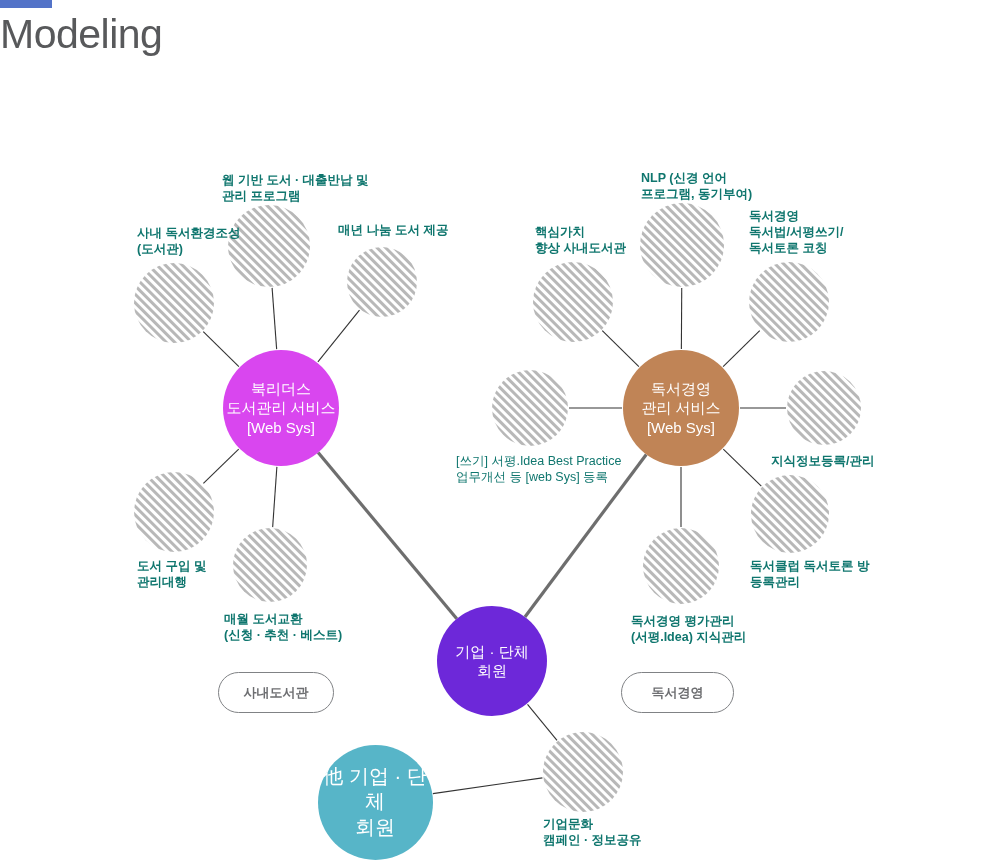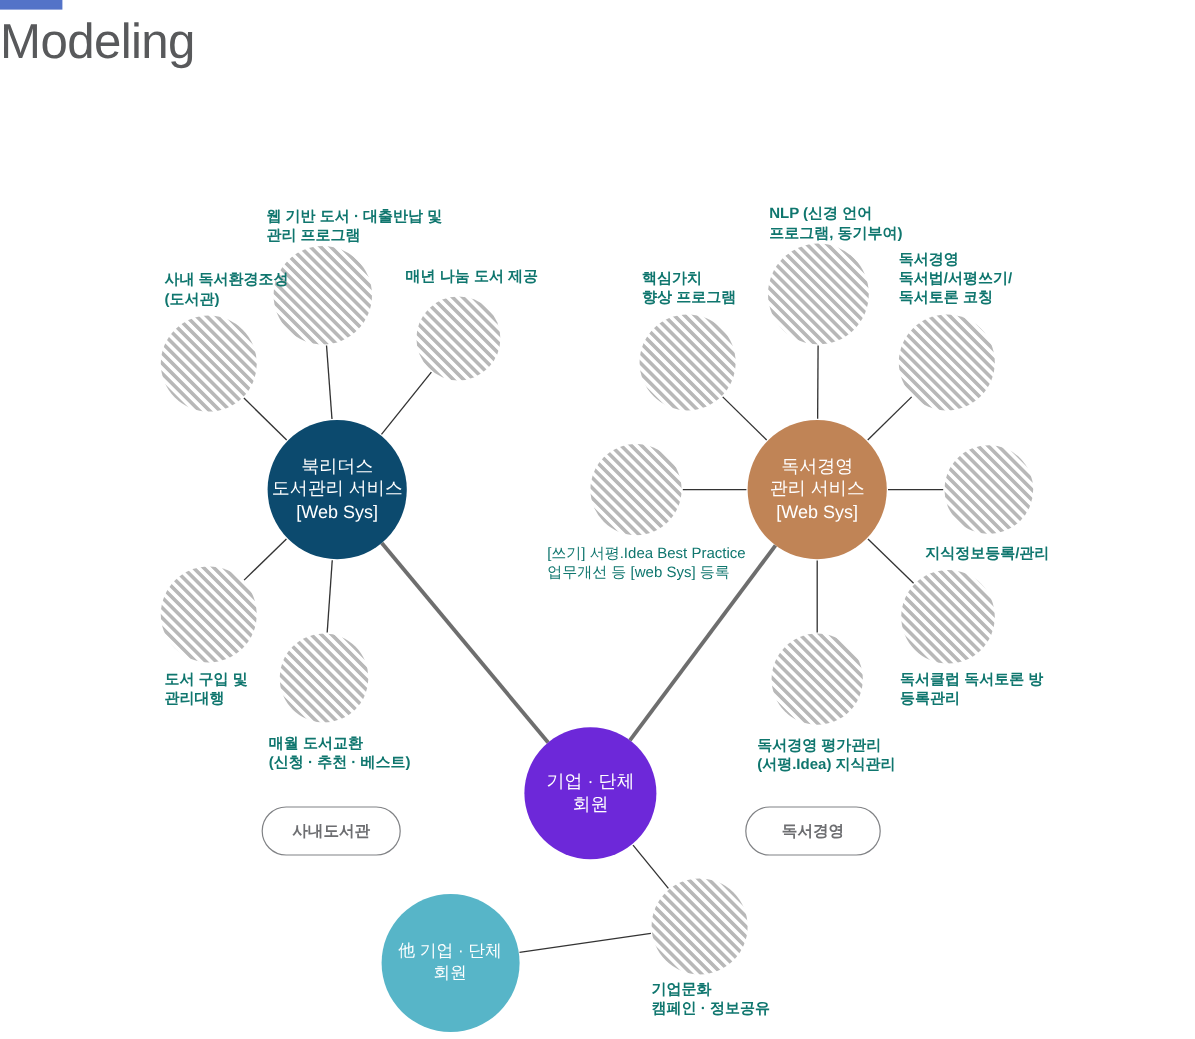--- a/index.html
+++ b/index.html
@@ -31,21 +31,21 @@
 
   
   .hub{
     position:absolute;border-radius:50%;
     display:flex;align-items:center;justify-content:center;
     text-align:center;color:#ffffff;
     line-height:1.28;
     box-sizing:border-box;
   }
   .hub .hub-txt{white-space:pre-line;display:block;}
-  .hub-blue  {background:#0c4a6e;}
+  .hub-blue  {background:#d946ef;}
   .hub-orange{background:#c08456;}
   .hub-gray  {background:#6d28d9;}
   .hub-teal  {background:#57b5c8;}
 
   
   .cap{
     position:absolute;
     font-size:12.5px;line-height:16px;font-weight:700;
     color:#0f766e;white-space:pre-line;
   }
@@ -121,37 +121,37 @@
       </div>
       <div class="hub hub-orange" style="left: 623px; top: 350px; height: 116px; width: 116px; font-size: 15px;">
         <span class="hub-txt">독서경영
 관리 서비스
 [Web Sys]</span>
       </div>
       <div class="hub hub-gray" style="left: 437px; top: 606px; height: 110px; width: 110px; font-size: 15px;">
         <span class="hub-txt">기업 · 단체
 회원</span>
       </div>
-      <div class="hub hub-teal" style="left: 317.5px; top: 744.5px; height: 115px; width: 115px; font-size: 14px;">
+      <div class="hub hub-teal" style="left: 317.5px; top: 744.5px; height: 115px; width: 115px; font-size: 20px;">
         <span class="hub-txt">他 기업 · 단체
 회원</span>
       </div>
     </div>
   <div id="caption-layer">
       <div class="cap" style="left: 137px; top: 225px;">사내 독서환경조성
 (도서관)</div>
       <div class="cap" style="left: 222px; top: 172px;">웹 기반 도서 · 대출반납 및
 관리 프로그램</div>
       <div class="cap" style="left: 338px; top: 222px;">매년 나눔 도서 제공</div>
       <div class="cap" style="left: 137px; top: 558px;">도서 구입 및
 관리대행</div>
       <div class="cap" style="left: 224px; top: 611px;">매월 도서교환
 (신청 · 추천 · 베스트)</div>
       <div class="cap" style="left: 535px; top: 224px;">핵심가치
-향상 프로그램</div>
+향상 사내도서관</div>
       <div class="cap" style="left: 641px; top: 170px;">NLP (신경 언어
 프로그램, 동기부여)</div>
       <div class="cap" style="left: 749px; top: 208px;">독서경영
 독서법/서평쓰기/
 독서토론 코칭</div>
       <div class="cap thin" style="left: 456px; top: 453px;">[쓰기] 서평.Idea Best Practice
 업무개선 등 [web Sys] 등록</div>
       <div class="cap" style="left: 771px; top: 453px;">지식정보등록/관리</div>
       <div class="cap" style="left: 750px; top: 558px;">독서클럽 독서토론 방
 등록관리</div>

